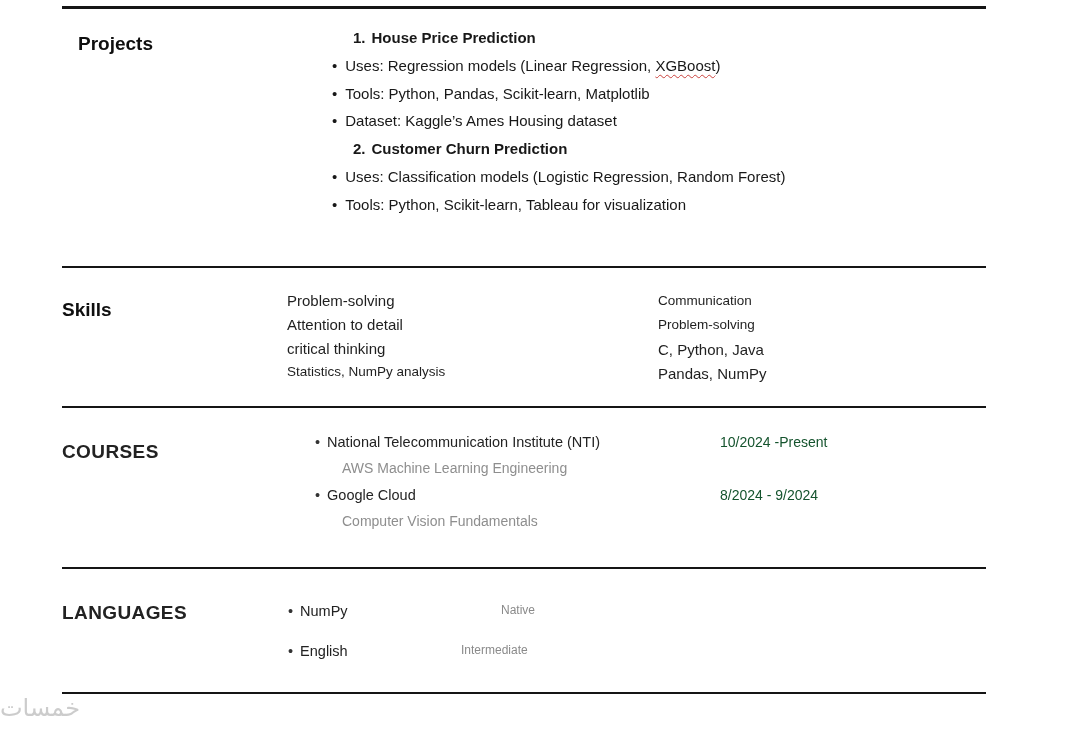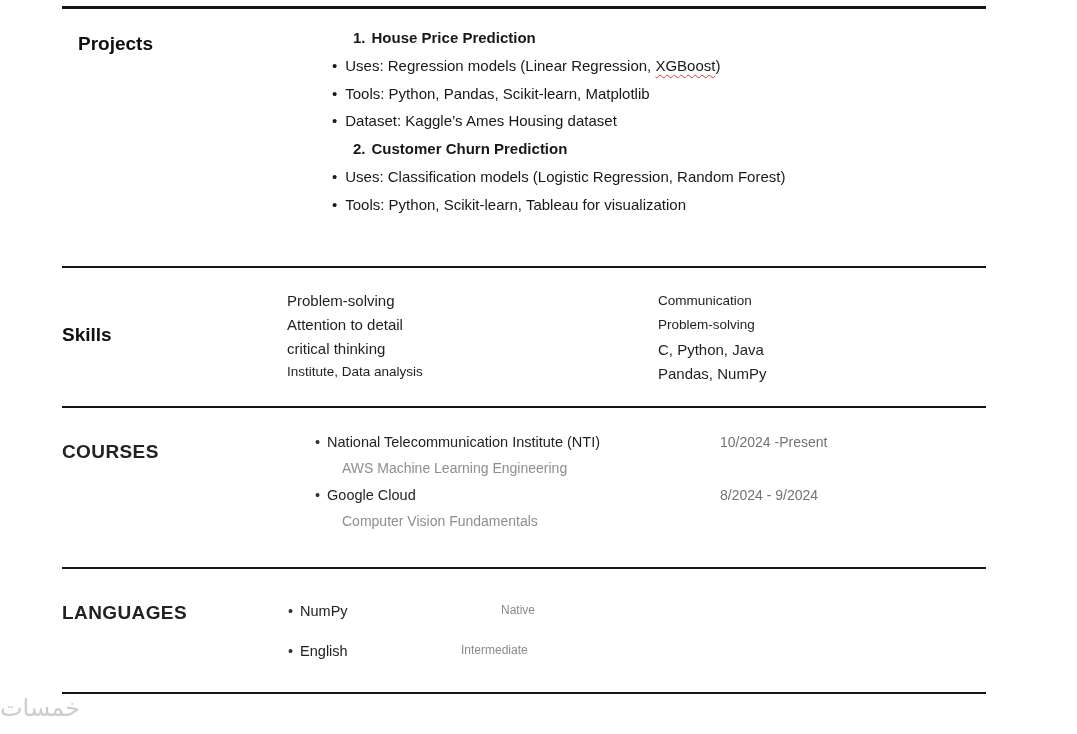--- a/index.html
+++ b/index.html
@@ -10,21 +10,21 @@
   }
   .rule { position:absolute; left:62px; width:924px; height:2px; background:#151515; }
   .rule-top { top:6px; height:3px; }
   .rule-1 { top:266px; }
   .rule-2 { top:406px; }
   .rule-3 { top:567px; }
   .rule-4 { top:692px; }
 
   .section-heading { position:absolute; left:62px; font-size:19px; font-weight:700; color:#0f0f0f; }
   #projects-heading { top:33px;margin-left:16px; }
-  #skills-heading { top:299px;margin-top:25px; }
+  #skills-heading { top:299px; }
   #courses-heading { top:441px; font-weight:600; letter-spacing:.4px; color:#222; }
   #languages-heading { top:602px; font-weight:600; letter-spacing:.4px; color:#222; }
 
   .projects-list { position:absolute; left:315px; top:24px; width:655px; font-size:15px; line-height:27.8px; color:#181818; }
   .proj-title-line { font-weight:700;margin-left:38px; }
   .proj-num { margin-right:6px; }
   .proj-bullet { padding-left:17px; }
   .pdot { margin-right:8px; }
   .squiggle {
     text-decoration: underline wavy #c9413c;
@@ -36,21 +36,21 @@
 
   .skills-col { position:absolute; color:#1f1f1f; }
   #skills-col-1 { left:287px; top:292px; }
   #skills-col-2 { left:658px; top:293px; }
   .skill-line { height:23.9px; font-size:15px; }
   .skill-line.small { font-size:13.5px; }
 
   .course-row { position:absolute; left:315px; width:660px; font-size:14.5px; color:#232323; }
   #course-row-0 { top:434px; }
   #course-row-1 { top:487px; }
-  .course-date { position:absolute; left:405px; top:0; color:#737373; font-size:14px; }
+  .course-date { position:absolute; left:405px; top:0; color:#14532d; font-size:14px; }
   .course-detail { position:absolute; left:342px; color:#8e8e8e; font-size:14px; }
   #course-detail-0 { top:460px; }
   #course-detail-1 { top:513px; }
 
   .lang-row { position:absolute; left:288px; font-size:14.5px; color:#222; }
   #lang-row-0 { top:603px; }
   #lang-row-1 { top:643px; }
   .lang-level { position:absolute; color:#8a8a8a; font-size:12px; }
   #lang-level-0 { left:501px; top:603px; }
   #lang-level-1 { left:461px; top:643px; }
@@ -98,21 +98,21 @@
   </div>
 
   <div class="rule rule-1"></div>
 
   <h2 id="skills-heading" class="section-heading">Skills</h2>
 
   <div id="skills-col-1" class="skills-col">
     <div class="skill-line">Problem-solving</div>
     <div class="skill-line">Attention to detail</div>
     <div class="skill-line">critical thinking</div>
-    <div class="skill-line small">Institute, Data analysis</div>
+    <div class="skill-line small">Statistics, NumPy analysis</div>
   </div>
 
   <div id="skills-col-2" class="skills-col">
     <div class="skill-line small">Communication</div>
     <div class="skill-line small">Problem-solving</div>
     <div class="skill-line">C, Python, Java</div>
     <div class="skill-line">Pandas, NumPy</div>
   </div>
 
   <div class="rule rule-2"></div>

